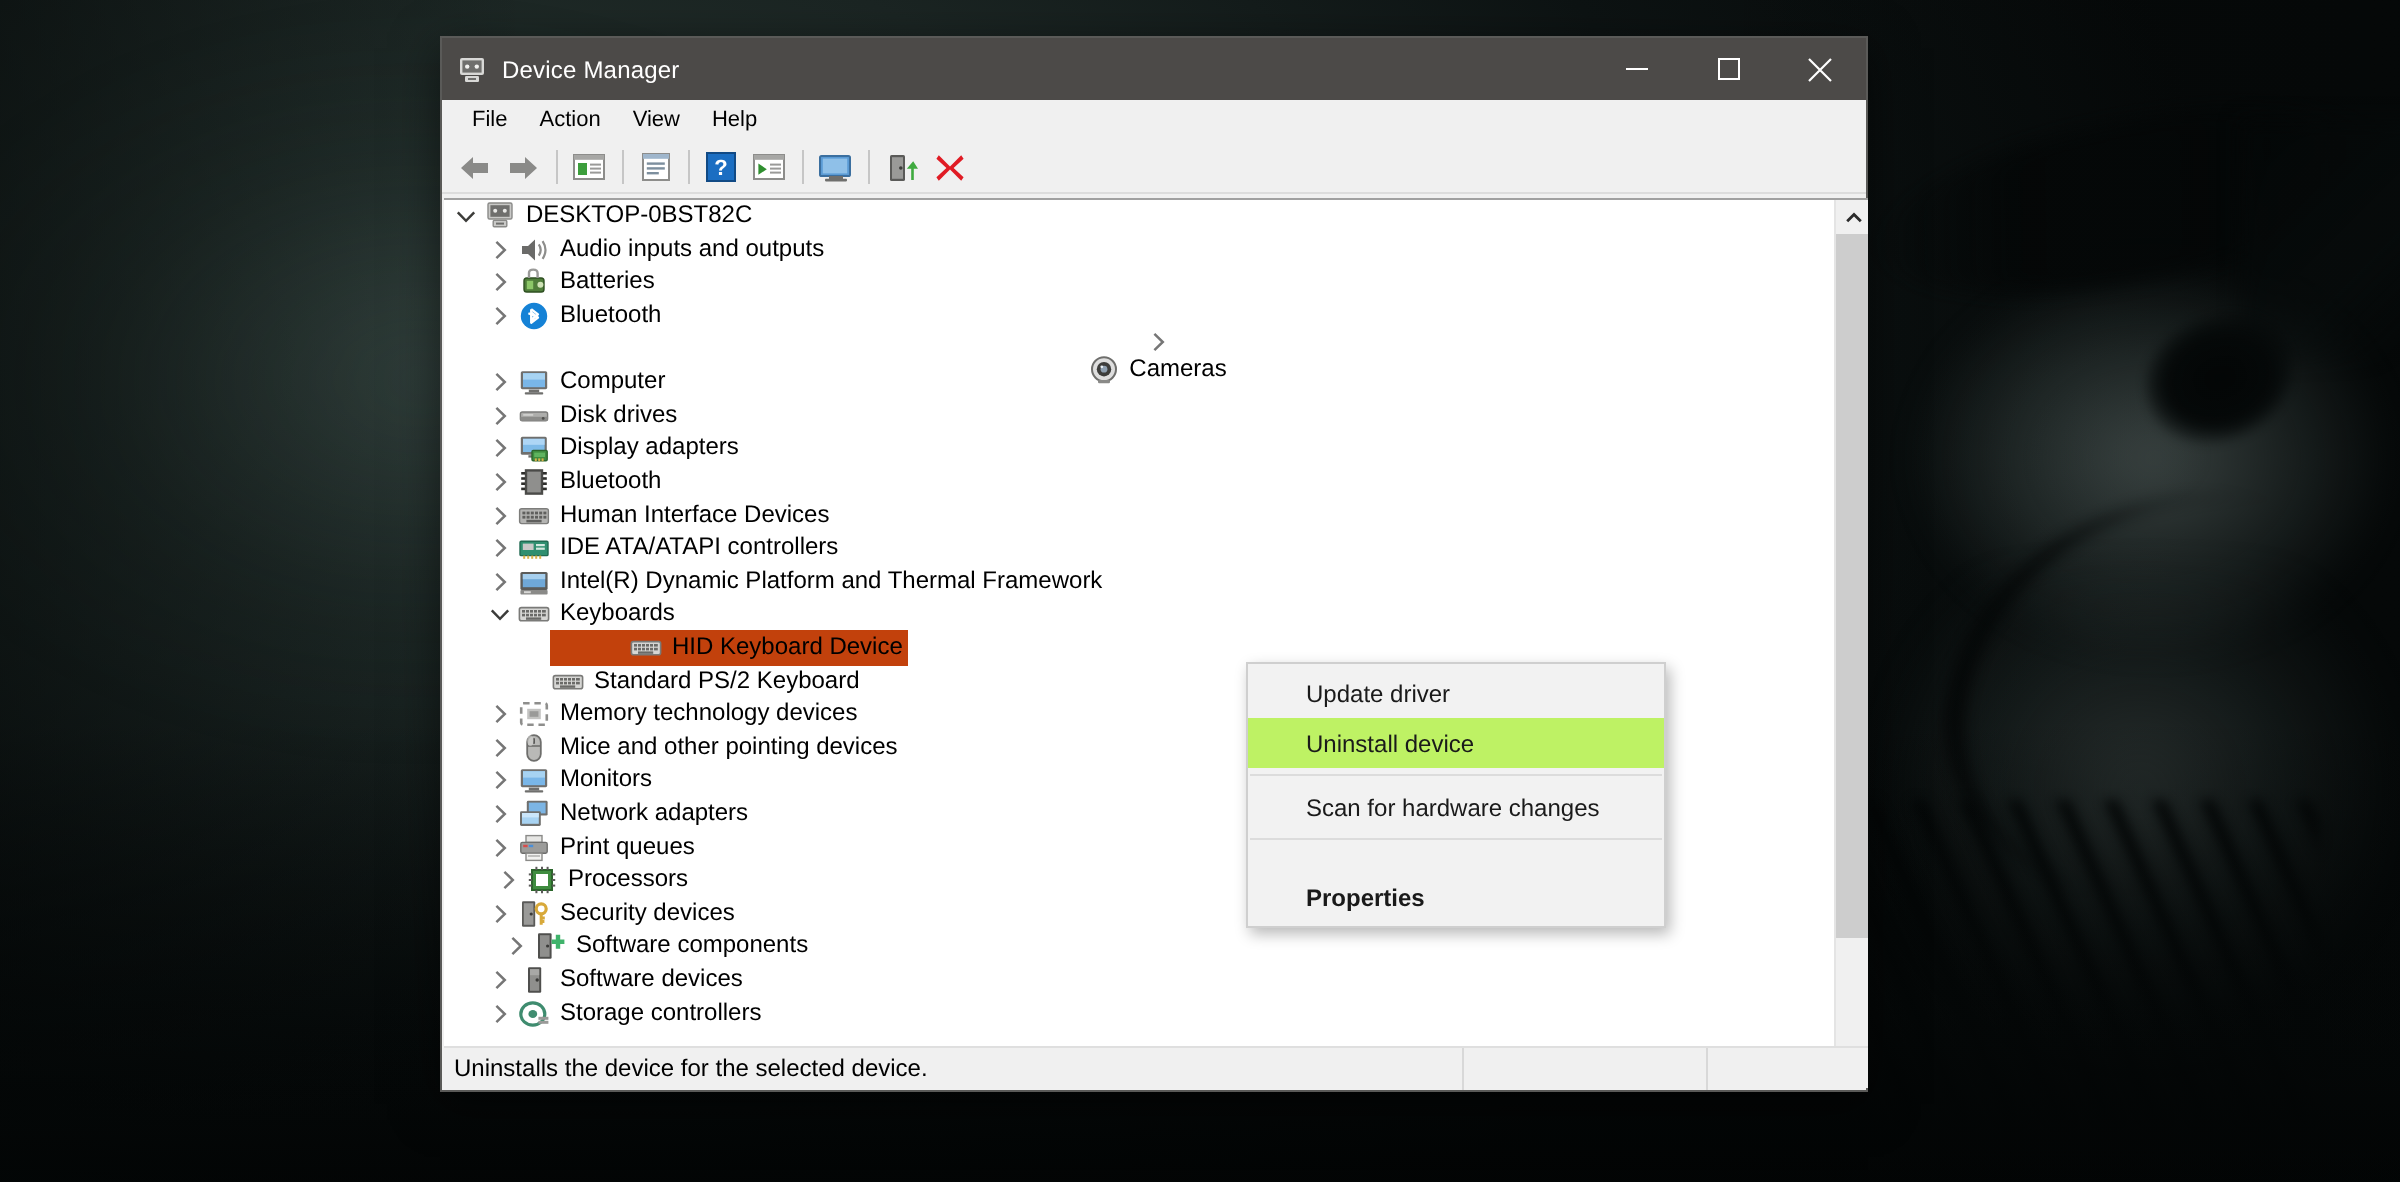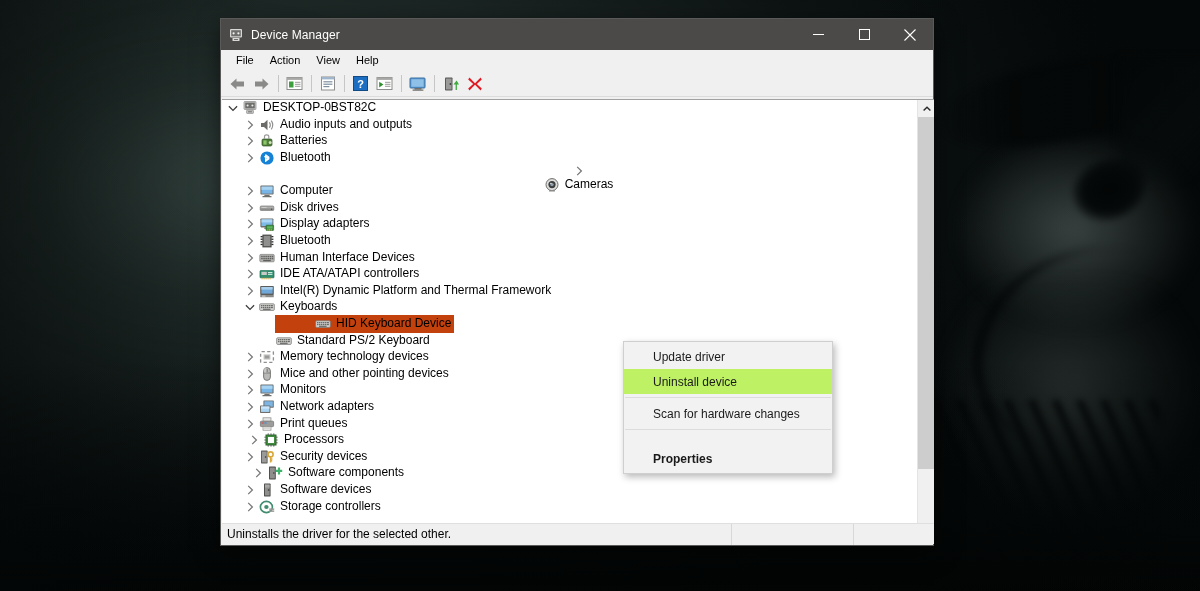--- a/index.html
+++ b/index.html
@@ -232,21 +232,21 @@
   }
   #status-pane-2 {
     flex: none; width: 122px; height: 21px;
     border-right: 1px solid #d8d8d8;
   }
   #status-pane-3 { flex: 1; height: 21px; }
 
   
   #context-menu {
     position: absolute;
-    left: 402px; top: 322px;
+    left: 402px; top: 312px;
     width: 210px;
     background: #f2f2f2;
     border: 1px solid #cfcfcf;
     box-shadow: 2px 3px 7px rgba(0,0,0,0.28);
     padding: 2px 0;
     z-index: 50;
   }
   .cm-item {
     height: 25px;
     display: flex; align-items: center;
@@ -894,17 +894,17 @@
   <div id="context-menu">
     <div class="cm-item">Update driver</div>
     <div class="cm-item highlight">Uninstall device</div>
     <div class="cm-sep"></div>
     <div class="cm-item">Scan for hardware changes</div>
     <div class="cm-sep"></div>
     <div class="cm-item bold">Properties</div>
   </div>
 
   <div id="statusbar">
-    <div id="status-pane-1">Uninstalls the driver for the selected other.</div>
+    <div id="status-pane-1">Uninstalls the device for the selected device.</div>
     <div id="status-pane-2"></div>
     <div id="status-pane-3"></div>
   </div>
 </div>
 
 </body></html>

